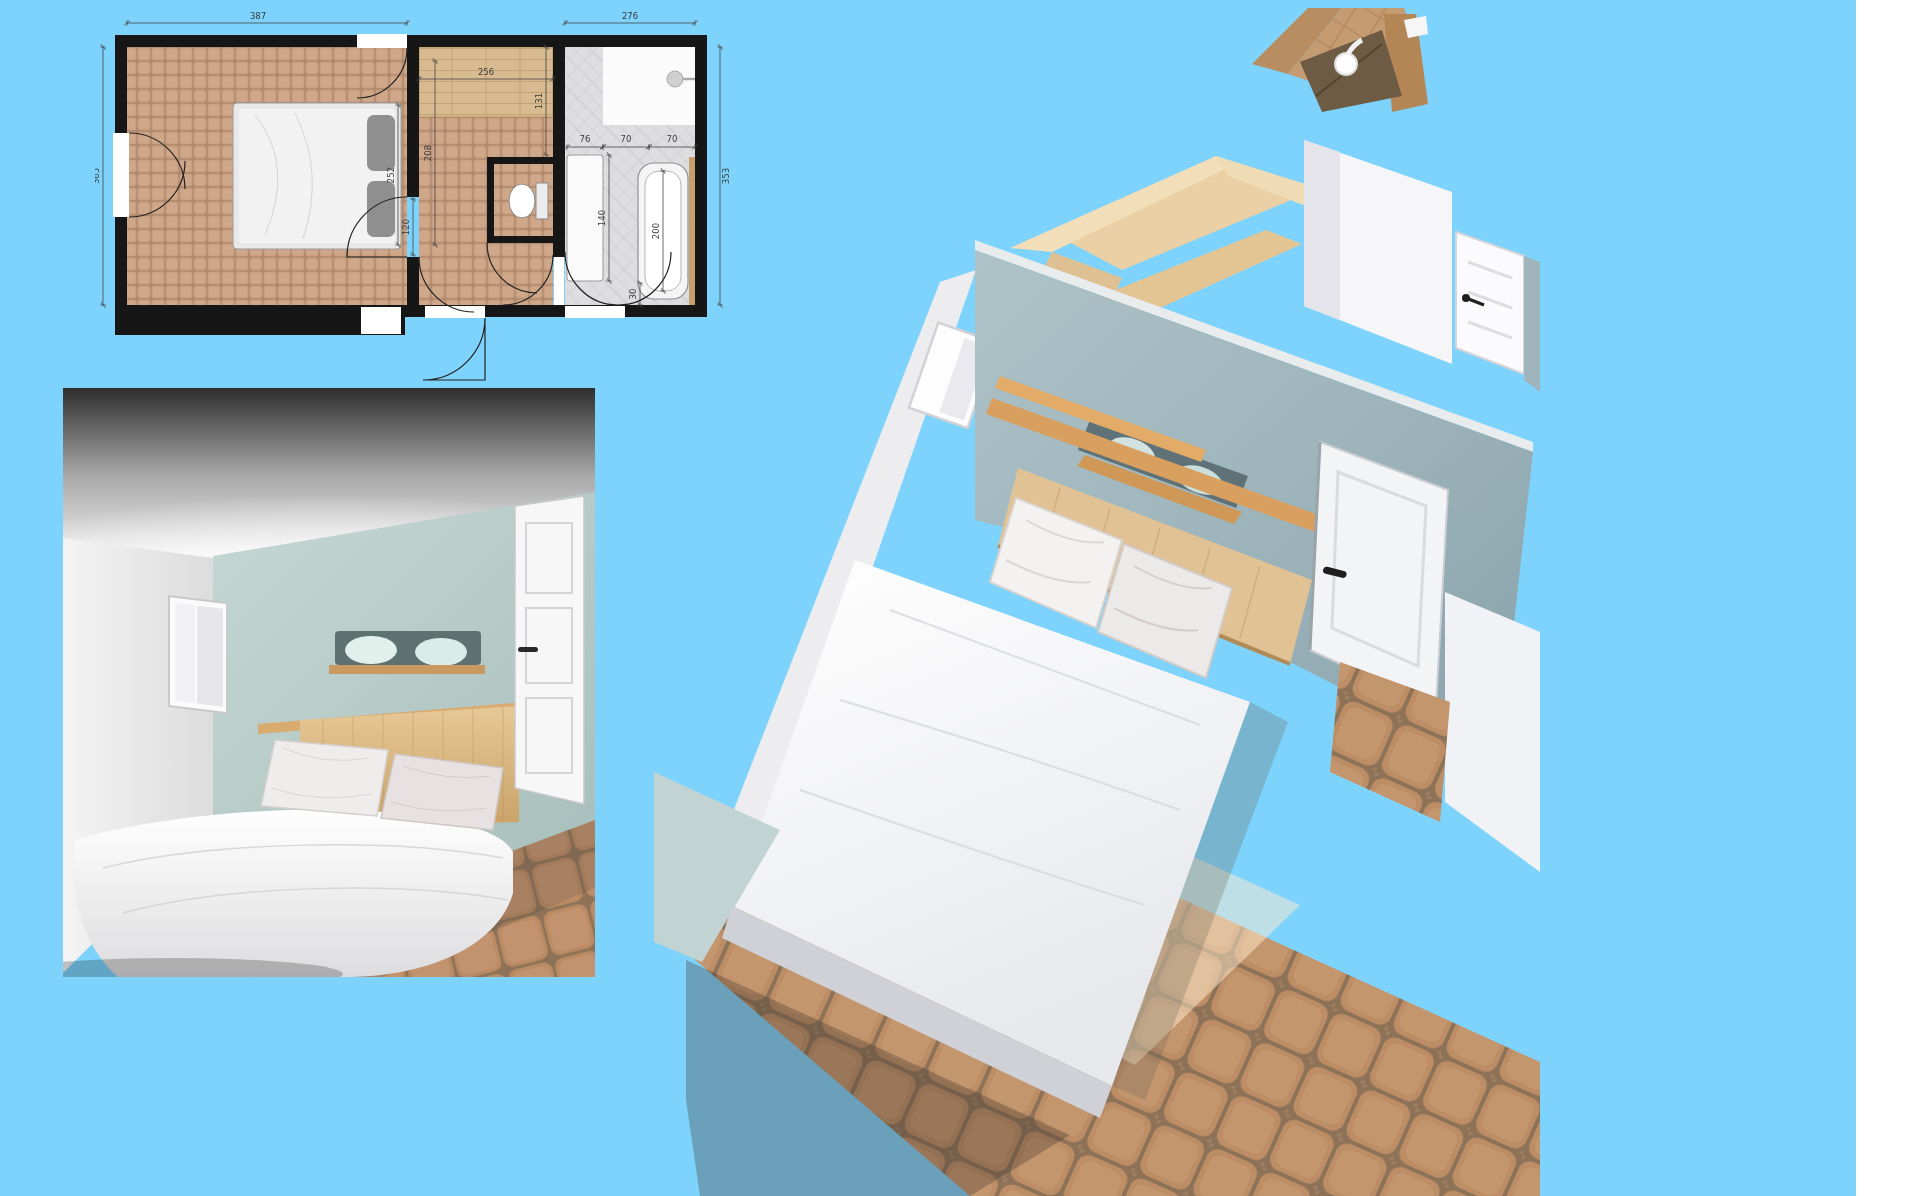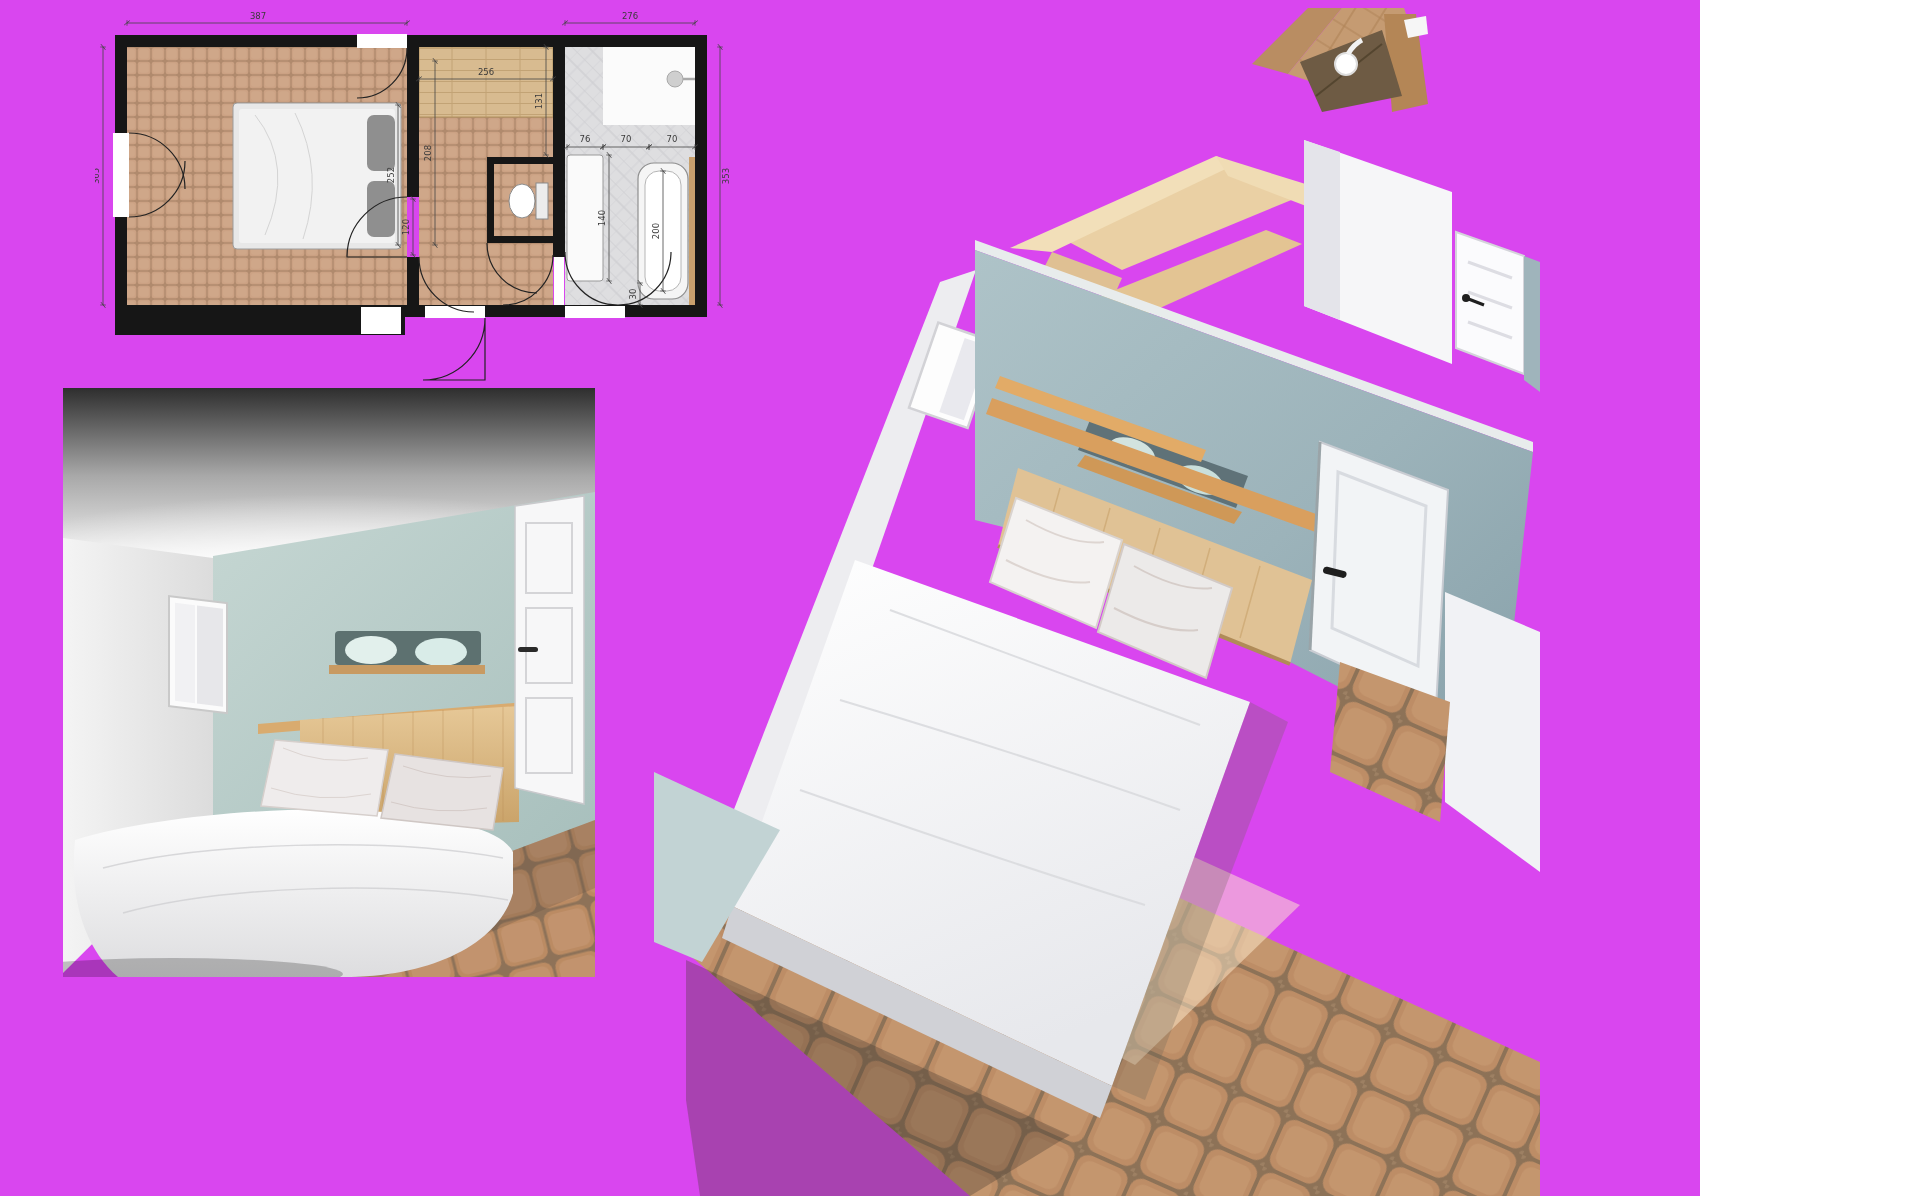--- a/index.html
+++ b/index.html
@@ -1,17 +1,17 @@
 <!DOCTYPE html>
 <html><head>
 <meta charset="utf-8">
 <style>
   html,body{margin:0;padding:0;background:#ffffff;}
   #canvas{
-    position:relative;width:1700px;height:1196px;background:#d946ef;overflow:hidden;
+    position:relative;width:1856px;height:1196px;background:#7dd3fc;overflow:hidden;
     font-family:"DejaVu Sans", sans-serif;
   }
   .panel{position:absolute;}
   #floorplan{left:95px;top:5px;}
   #render-perspective{left:63px;top:388px;}
   #render-aerial{left:640px;top:0px;}
   svg text{font-family:"DejaVu Sans", sans-serif;fill:#3a3a3a;}
   .dim{font-size:8.5px;}
 </style>
 </head>

